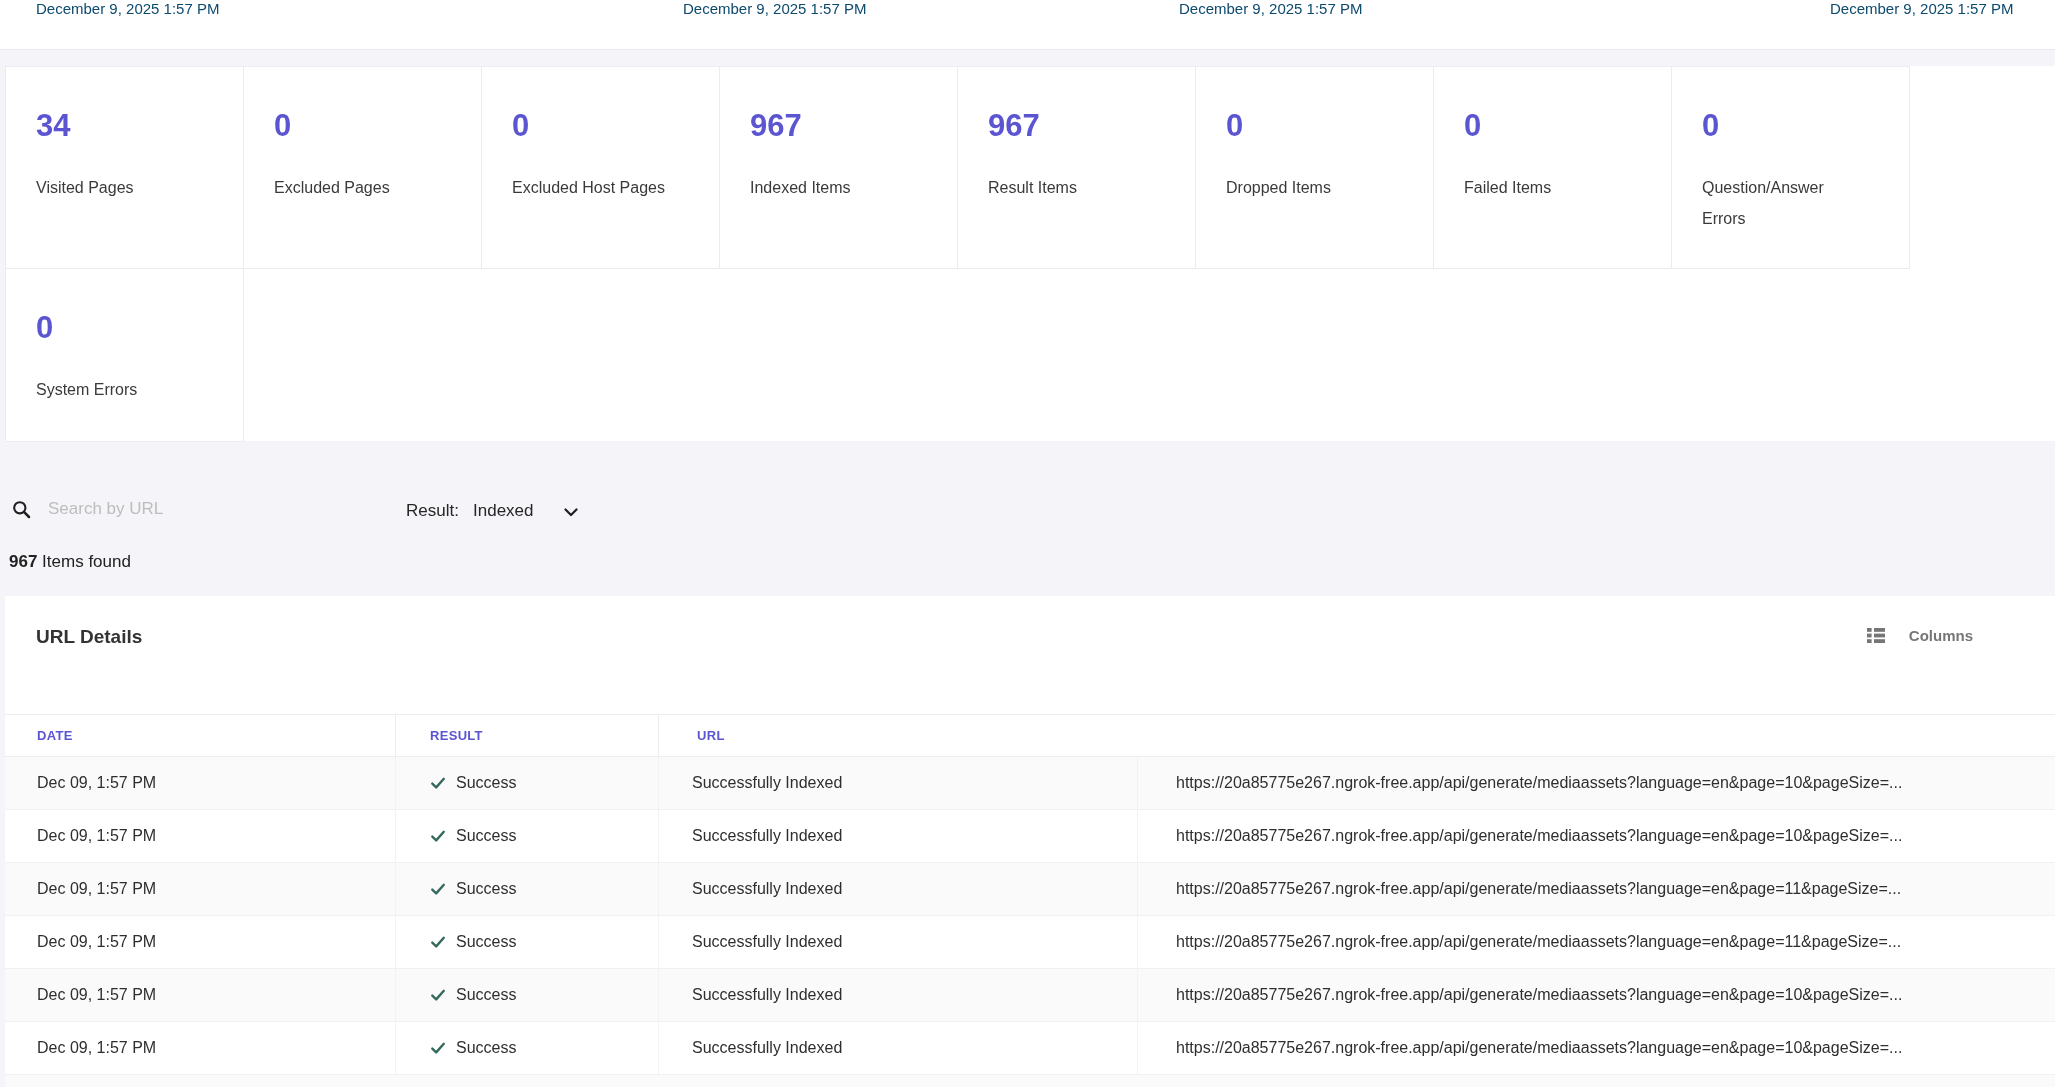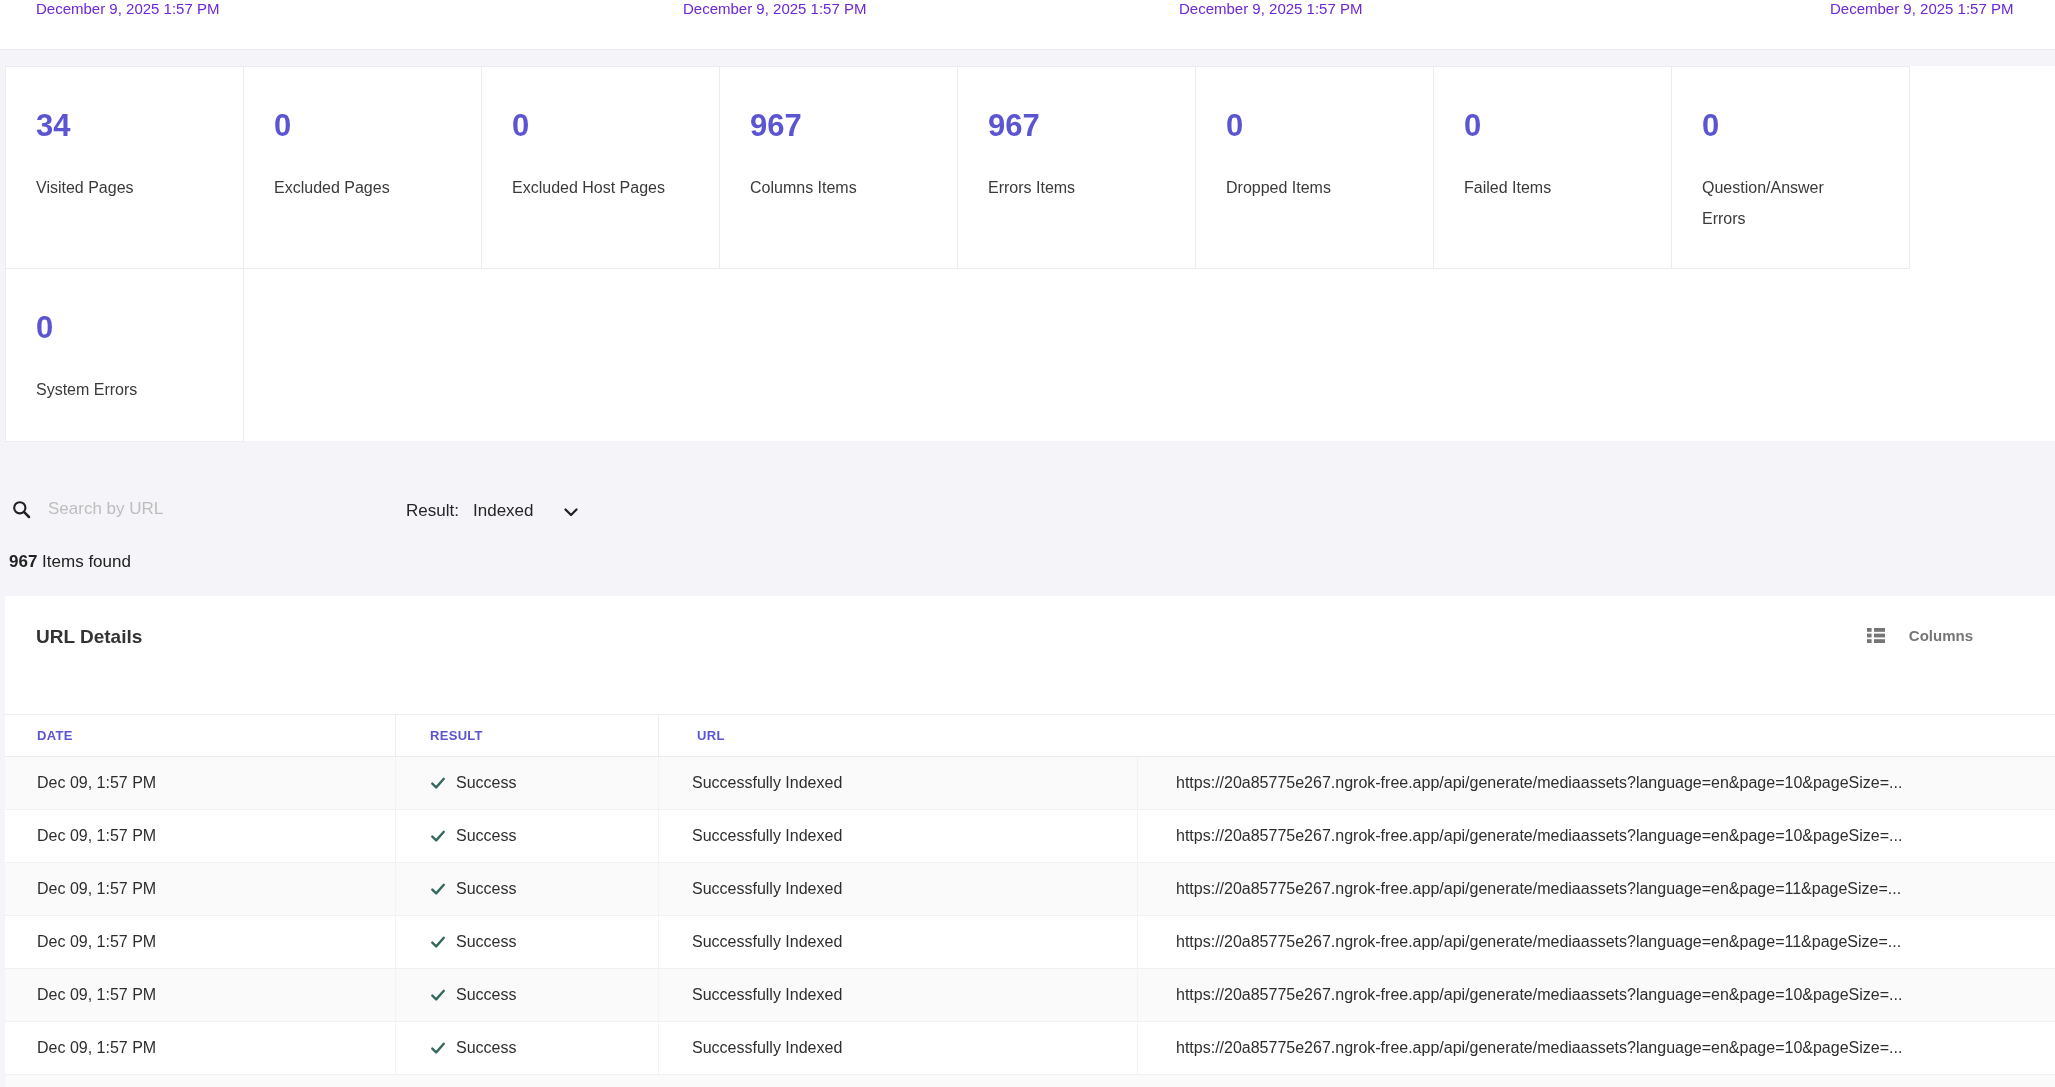--- a/index.html
+++ b/index.html
@@ -6,21 +6,21 @@
   html,body { width:2055px; height:1087px; }
   body {
     position:relative; overflow:hidden;
     background:#f5f5f9; color:#2e2e2e;
     font-family:"Liberation Sans", sans-serif;
   }
 
   
   .topbar { position:absolute; left:0; top:0; width:2055px; height:50px;
             background:#ffffff; border-bottom:1px solid #eaeaef; }
-  .topbar .ts { position:absolute; top:0; font-size:15px; color:#6d28d9; white-space:nowrap; }
+  .topbar .ts { position:absolute; top:0; font-size:15px; color:#0c4a6e; white-space:nowrap; }
   .ts1{left:36px} .ts2{left:683px} .ts3{left:1179px} .ts4{left:1830px}
 
   
   .stats { position:absolute; left:5px; top:66px; width:2050px; height:375px; background:#ffffff; }
   .card { position:absolute; top:0; width:239px; height:203px; background:#fff;
           border:1px solid #ebebf2; padding:42px 20px 0 30px; }
   .c0{left:0} .c1{left:238px} .c2{left:476px} .c3{left:714px}
   .c4{left:952px} .c5{left:1190px} .c6{left:1428px} .c7{left:1666px}
   .card.row2 { left:0; top:202px; height:174px; }
   .card .value { font-size:31px; color:#5b55d1; line-height:1.1; font-weight:700; }
@@ -87,25 +87,25 @@
   <div class="card c1">
     <div class="value">0</div>
     <div class="label">Excluded Pages</div>
   </div>
   <div class="card c2">
     <div class="value">0</div>
     <div class="label">Excluded Host Pages</div>
   </div>
   <div class="card c3">
     <div class="value">967</div>
-    <div class="label">Columns Items</div>
+    <div class="label">Indexed Items</div>
   </div>
   <div class="card c4">
     <div class="value">967</div>
-    <div class="label">Errors Items</div>
+    <div class="label">Result Items</div>
   </div>
   <div class="card c5">
     <div class="value">0</div>
     <div class="label">Dropped Items</div>
   </div>
   <div class="card c6">
     <div class="value">0</div>
     <div class="label">Failed Items</div>
   </div>
   <div class="card c7 wrap">

